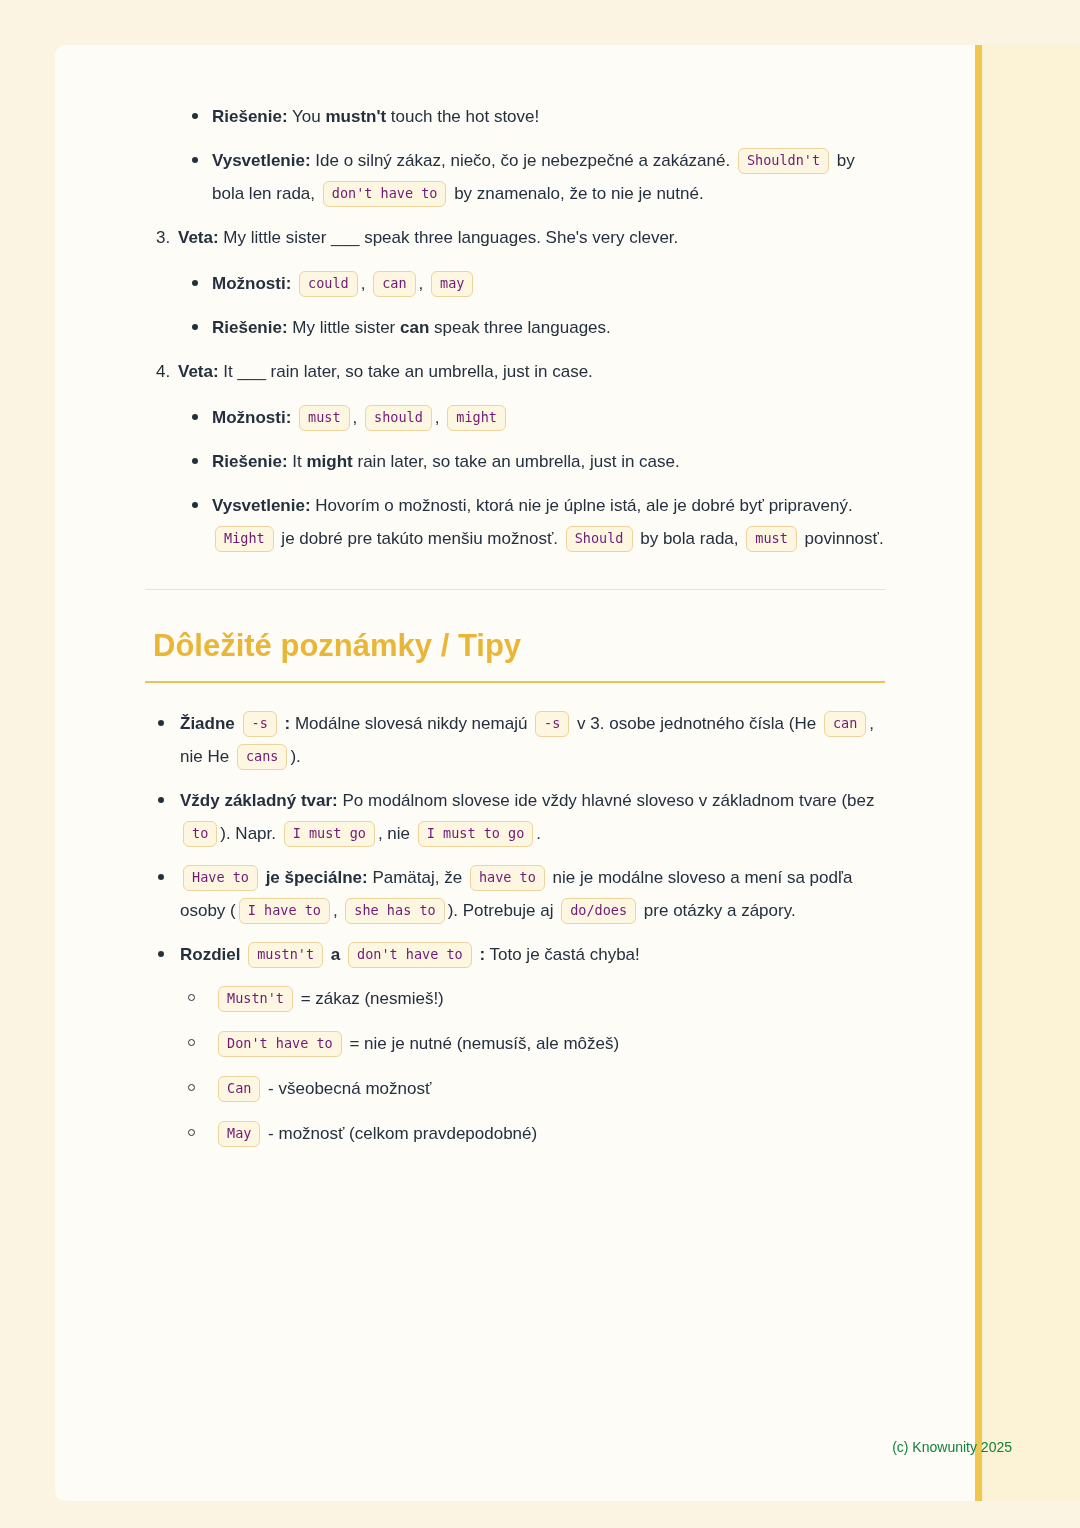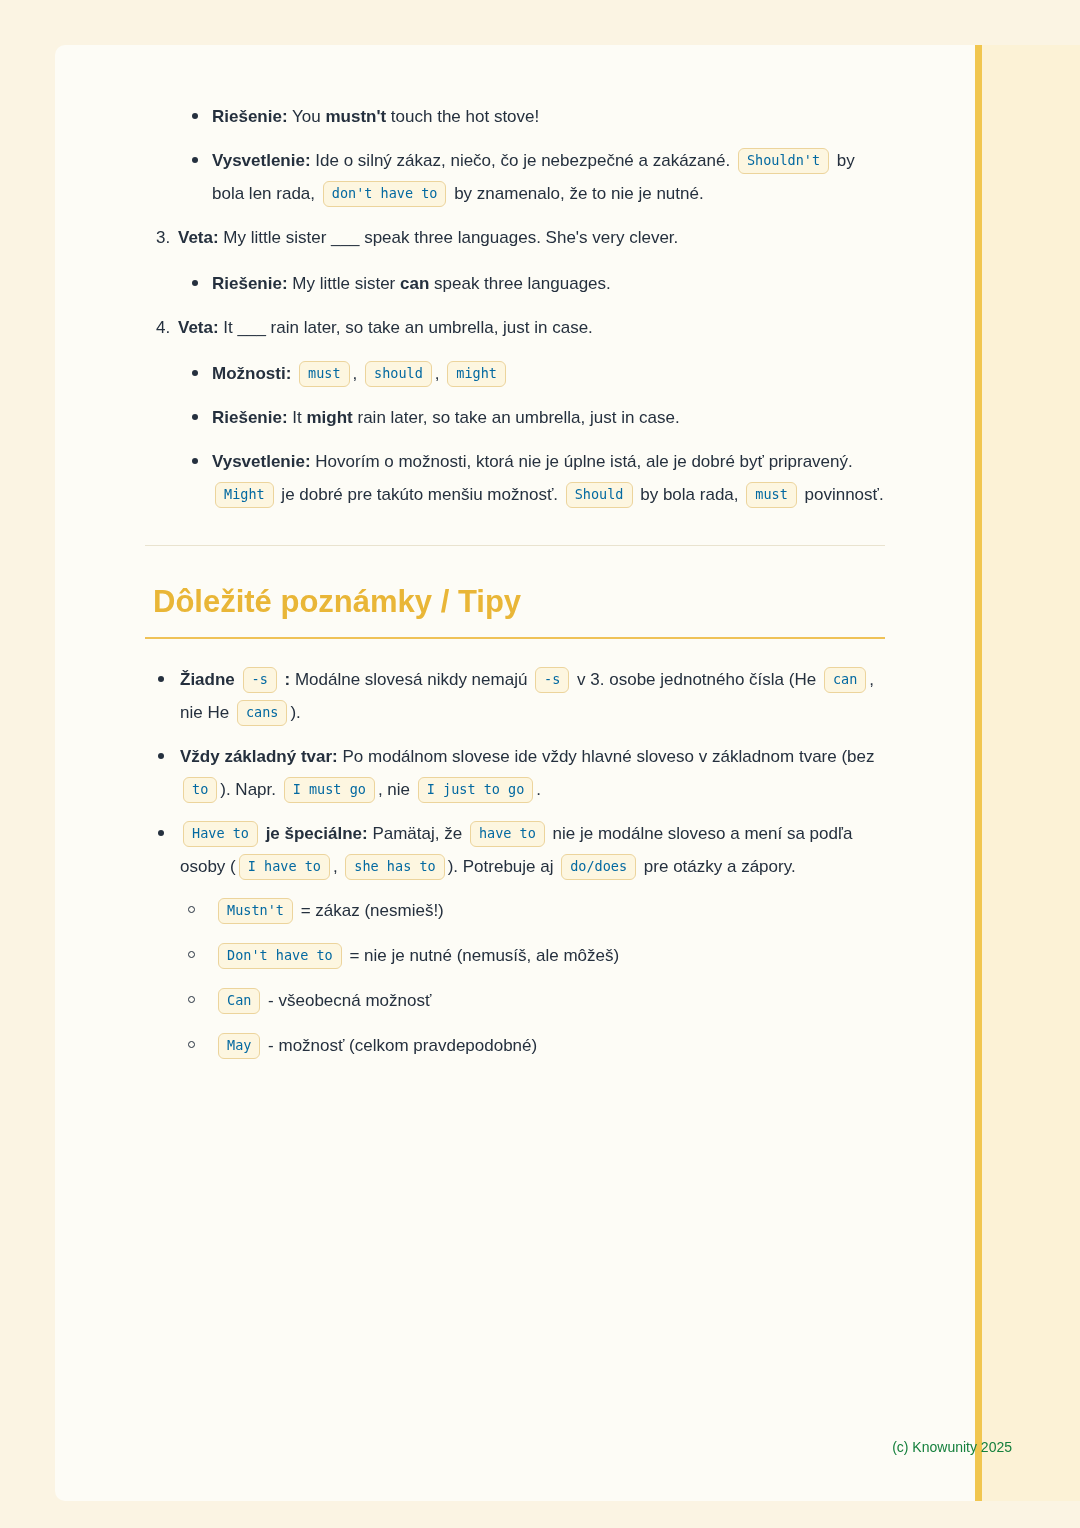--- a/index.html
+++ b/index.html
@@ -53,21 +53,21 @@
     border: 1.5px solid #25303e; border-radius: 50%;
     background: transparent; margin-top: 12px;
   }
   .runs { flex: 1 1 auto; min-width: 0; }
   .bold { font-weight: 700; }
   .plain { font-weight: 400; }
   .chip {
     display: inline-block;
     font-family: "DejaVu Sans Mono", "Liberation Mono", monospace;
     font-size: 13.5px; line-height: 1;
-    color: #0369a1;
+    color: #701a75;
     background: #fdf6e0;
     border: 1px solid #ecd49c;
     border-radius: 6px;
     padding: 5px 8px;
     margin: 0 3px;
     position: relative; top: -1px;
     white-space: nowrap;
   }
   .divider {
     height: 1px; background: #e9e3cf;
@@ -108,20 +108,26 @@
           <span class="runs"><span class="bold">Vysvetlenie:</span><span class="plain"> Ide o silný zákaz, niečo, čo je nebezpečné a zakázané. </span><span class="chip">Shouldn't</span><span class="plain"> by bola len rada, </span><span class="chip">don't have to</span><span class="plain"> by znamenalo, že to nie je nutné.</span></span>
         </div>
         <div class="li num">
           <span class="marker">3.</span>
           <span class="runs"><span class="bold">Veta:</span><span class="plain"> My little sister ___ speak three languages. She's very clever.</span></span>
         </div>
         <div class="li inner">
           <span class="marker">
             <span class="dot"></span>
           </span>
+          <span class="runs"><span class="bold">Možnosti:</span><span class="plain"> </span><span class="chip">could</span><span class="plain">, </span><span class="chip">can</span><span class="plain">, </span><span class="chip">may</span></span>
+        </div>
+        <div class="li inner">
+          <span class="marker">
+            <span class="dot"></span>
+          </span>
           <span class="runs"><span class="bold">Riešenie:</span><span class="plain"> My little sister </span><span class="bold">can</span><span class="plain"> speak three languages.</span></span>
         </div>
         <div class="li num">
           <span class="marker">4.</span>
           <span class="runs"><span class="bold">Veta:</span><span class="plain"> It ___ rain later, so take an umbrella, just in case.</span></span>
         </div>
         <div class="li inner">
           <span class="marker">
             <span class="dot"></span>
           </span>
@@ -145,27 +151,33 @@
         <div class="li outer">
           <span class="marker">
             <span class="dot"></span>
           </span>
           <span class="runs"><span class="bold">Žiadne</span><span class="plain"> </span><span class="chip">-s</span><span class="bold"> :</span><span class="plain"> Modálne slovesá nikdy nemajú </span><span class="chip">-s</span><span class="plain"> v 3. osobe jednotného čísla (He </span><span class="chip">can</span><span class="plain">, nie He </span><span class="chip">cans</span><span class="plain">).</span></span>
         </div>
         <div class="li outer">
           <span class="marker">
             <span class="dot"></span>
           </span>
-          <span class="runs"><span class="bold">Vždy základný tvar:</span><span class="plain"> Po modálnom slovese ide vždy hlavné sloveso v základnom tvare (bez </span><span class="chip">to</span><span class="plain">). Napr. </span><span class="chip">I must go</span><span class="plain">, nie </span><span class="chip">I just to go</span><span class="plain">.</span></span>
+          <span class="runs"><span class="bold">Vždy základný tvar:</span><span class="plain"> Po modálnom slovese ide vždy hlavné sloveso v základnom tvare (bez </span><span class="chip">to</span><span class="plain">). Napr. </span><span class="chip">I must go</span><span class="plain">, nie </span><span class="chip">I must to go</span><span class="plain">.</span></span>
         </div>
         <div class="li outer">
           <span class="marker">
             <span class="dot"></span>
           </span>
           <span class="runs"><span class="chip">Have to</span><span class="bold"> je špeciálne:</span><span class="plain"> Pamätaj, že </span><span class="chip">have to</span><span class="plain"> nie je modálne sloveso a mení sa podľa osoby (</span><span class="chip">I have to</span><span class="plain">, </span><span class="chip">she has to</span><span class="plain">). Potrebuje aj </span><span class="chip">do/does</span><span class="plain"> pre otázky a zápory.</span></span>
+        </div>
+        <div class="li outer">
+          <span class="marker">
+            <span class="dot"></span>
+          </span>
+          <span class="runs"><span class="bold">Rozdiel</span><span class="plain"> </span><span class="chip">mustn't</span><span class="plain"> </span><span class="bold">a</span><span class="plain"> </span><span class="chip">don't have to</span><span class="bold"> :</span><span class="plain"> Toto je častá chyba!</span></span>
         </div>
         <div class="li circle">
           <span class="marker">
             <span class="ring"></span>
           </span>
           <span class="runs"><span class="chip">Mustn't</span><span class="plain"> = zákaz (nesmieš!)</span></span>
         </div>
         <div class="li circle">
           <span class="marker">
             <span class="ring"></span>

